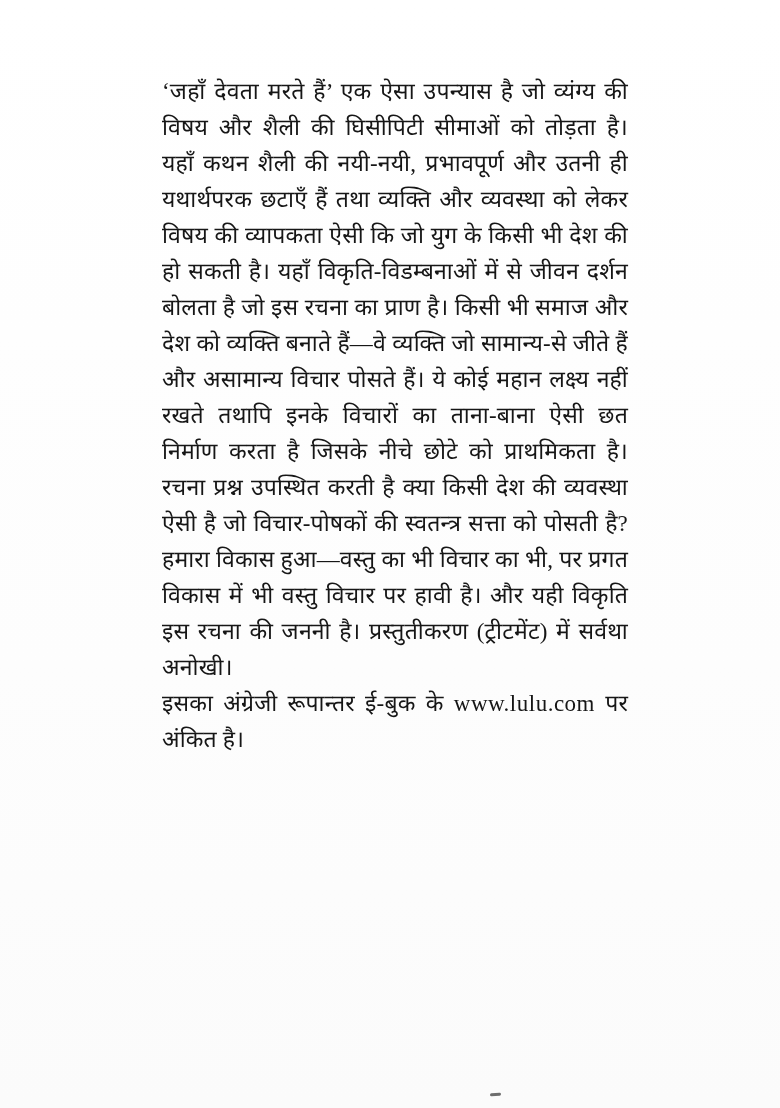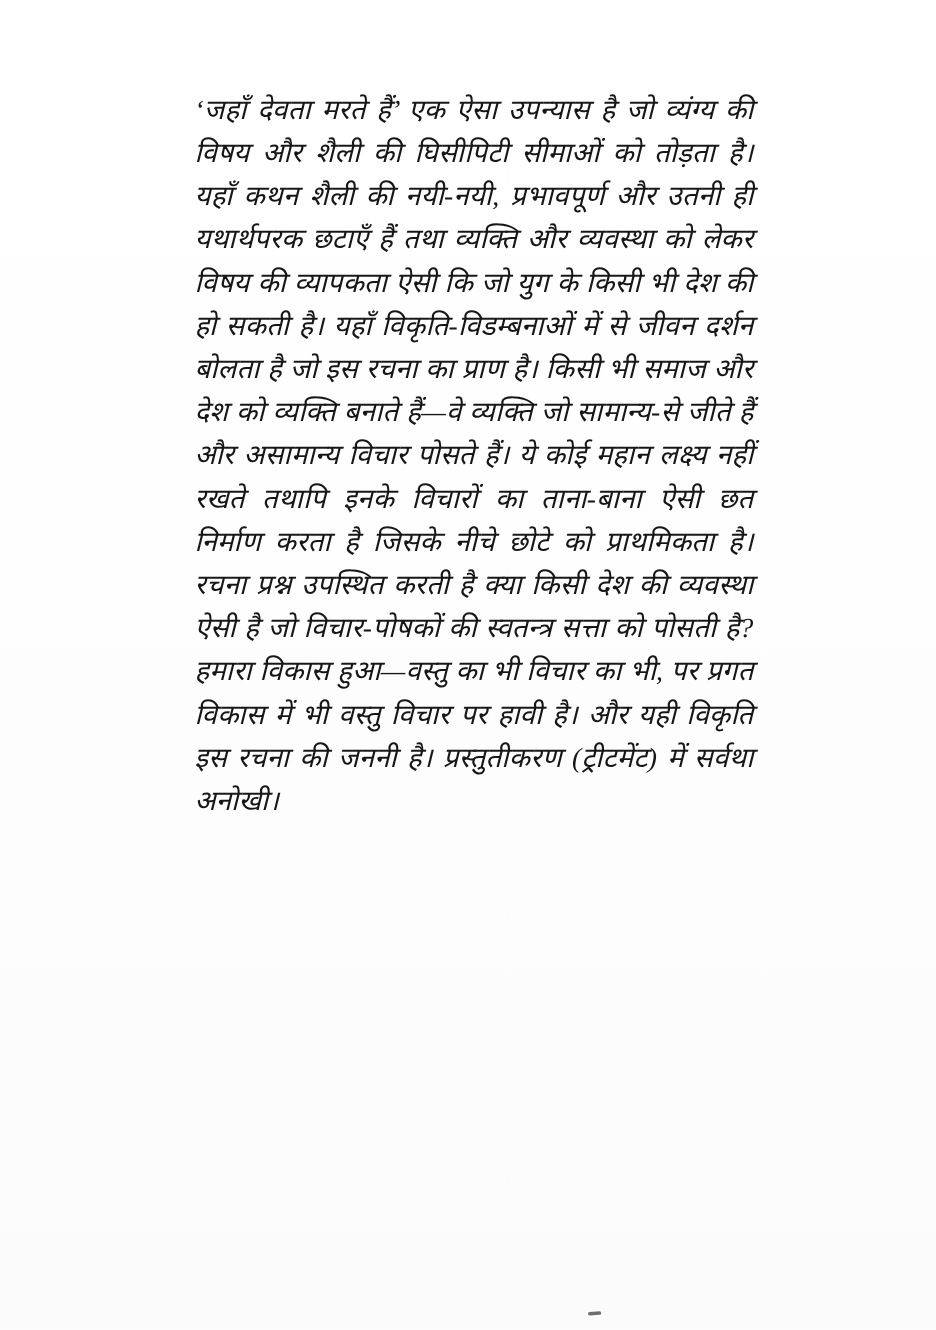--- a/index.html
+++ b/index.html
@@ -27,21 +27,20 @@
     color: #161616;
     font-size: 23px;
     line-height: 36px;
     text-align: justify;
     text-justify: inter-word;
     letter-spacing: 0.2px;
   }
   .text-block p {
     margin: 0;
     padding: 0;
-    font-style: italic;
   }
   .latin {
     font-family: "Liberation Serif", "DejaVu Serif", serif;
     letter-spacing: 0.5px;
     white-space: nowrap;
   }
   .speck {
     position: absolute;
     left: 490px;
     top: 1093px;
@@ -52,15 +51,16 @@
     transform: rotate(-4deg);
     opacity: 0.8;
   }
 </style>
 </head>
 <body>
 
 <div class="page">
   <div class="text-block">
     <p>‘जहाँ देवता मरते हैं’ एक ऐसा उपन्यास है जो व्यंग्य की विषय और शैली की घिसीपिटी सीमाओं को तोड़ता है। यहाँ कथन शैली की नयी-नयी, प्रभावपूर्ण और उतनी ही यथार्थपरक छटाएँ हैं तथा व्यक्ति और व्यवस्था को लेकर विषय की व्यापकता ऐसी कि जो युग के किसी भी देश की हो सकती है। यहाँ विकृति-विडम्बनाओं में से जीवन दर्शन बोलता है जो इस रचना का प्राण है। किसी भी समाज और देश को व्यक्ति बनाते हैं—वे व्यक्ति जो सामान्य-से जीते हैं और असामान्य विचार पोसते हैं। ये कोई महान लक्ष्य नहीं रखते तथापि इनके विचारों का ताना-बाना ऐसी छत निर्माण करता है जिसके नीचे छोटे को प्राथमिकता है। रचना प्रश्न उपस्थित करती है क्या किसी देश की व्यवस्था ऐसी है जो विचार-पोषकों की स्वतन्त्र सत्ता को पोसती है? हमारा विकास हुआ—वस्तु का भी विचार का भी, पर प्रगत विकास में भी वस्तु विचार पर हावी है। और यही विकृति इस रचना की जननी है। प्रस्तुतीकरण (ट्रीटमेंट) में सर्वथा अनोखी।</p>
+    <p><span>इसका अंग्रेजी रूपान्तर ई-बुक के  </span><span class="latin">www.lulu.com</span><span> पर अंकित है।</span></p>
   </div>
   <div class="speck"></div>
 </div>
 
 </body></html>

